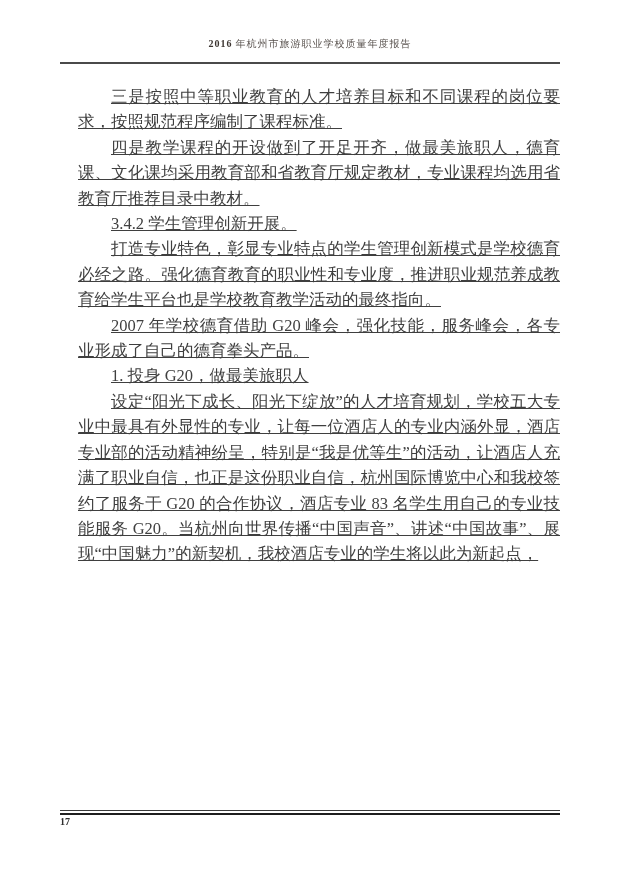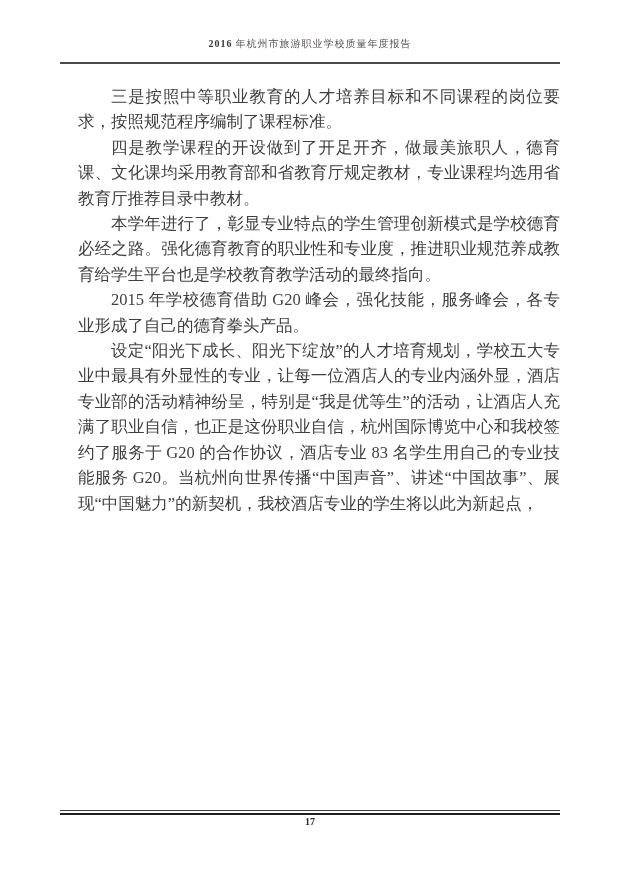--- a/index.html
+++ b/index.html
@@ -50,58 +50,61 @@
     line-height: 25.4px;
     color: #3f3f3f;
     text-align: justify;
     text-justify: inter-ideograph;
   }
   .doc-body p {
     margin: 0;
     padding: 0;
     text-indent: 2em;
     font-weight: normal;
+    text-decoration: underline;
   }
   
   .footer-rule {
     position: absolute;
     top: 810px;
     left: 60px;
     width: 500px;
     height: 2px;
     border-top: 1px solid #3a3a3a;
     border-bottom: 2px solid #1f1f1f;
   }
   .footer-page {
     position: absolute;
     top: 816px;
     left: 60px;
     width: 500px;
-    text-align: center;
+    text-align: left;
     font-size: 10px;
     font-weight: 600;
     color: #2e2e2e;
   }
 </style>
 </head>
 <body>
 
 <div class="page">
 
   <div class="header-text">
     <span class="year">2016</span><span>年杭州市旅游职业学校质量年度报告</span>
   </div>
 
   <div class="header-rule"></div>
 
   <div class="doc-body">
       <p class="para body">三是按照中等职业教育的人才培养目标和不同课程的岗位要求，按照规范程序编制了课程标准。</p>
       <p class="para body">四是教学课程的开设做到了开足开齐，做最美旅职人，德育课、文化课均采用教育部和省教育厅规定教材，专业课程均选用省教育厅推荐目录中教材。</p>
-      <p class="para body">本学年进行了，彰显专业特点的学生管理创新模式是学校德育必经之路。强化德育教育的职业性和专业度，推进职业规范养成教育给学生平台也是学校教育教学活动的最终指向。</p>
-      <p class="para body">2015 年学校德育借助 G20 峰会，强化技能，服务峰会，各专业形成了自己的德育拳头产品。</p>
+      <p class="para heading">3.4.2 学生管理创新开展。</p>
+      <p class="para body">打造专业特色，彰显专业特点的学生管理创新模式是学校德育必经之路。强化德育教育的职业性和专业度，推进职业规范养成教育给学生平台也是学校教育教学活动的最终指向。</p>
+      <p class="para body">2007 年学校德育借助 G20 峰会，强化技能，服务峰会，各专业形成了自己的德育拳头产品。</p>
+      <p class="para subheading">1. 投身 G20，做最美旅职人</p>
       <p class="para body">设定“阳光下成长、阳光下绽放”的人才培育规划，学校五大专业中最具有外显性的专业，让每一位酒店人的专业内涵外显，酒店专业部的活动精神纷呈，特别是“我是优等生”的活动，让酒店人充满了职业自信，也正是这份职业自信，杭州国际博览中心和我校签约了服务于 G20 的合作协议，酒店专业 83 名学生用自己的专业技能服务 G20。当杭州向世界传播“中国声音”、讲述“中国故事”、展现“中国魅力”的新契机，我校酒店专业的学生将以此为新起点，</p>
     </div>
 
   <div class="footer-rule"></div>
 
   <div class="footer-page">17</div>
 
 </div>
 
 </body></html>

